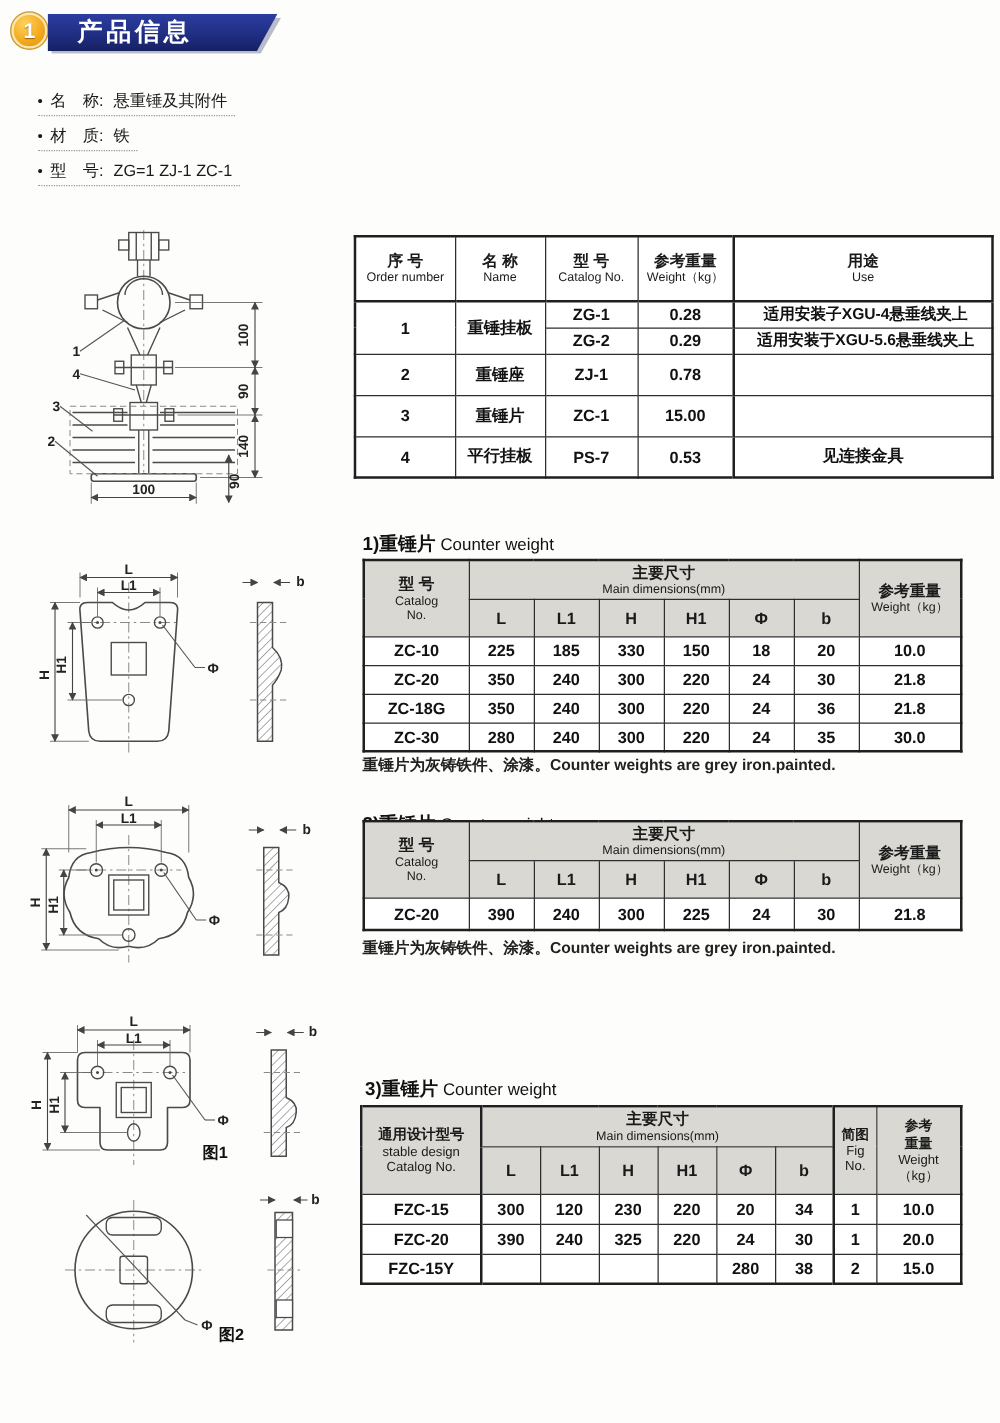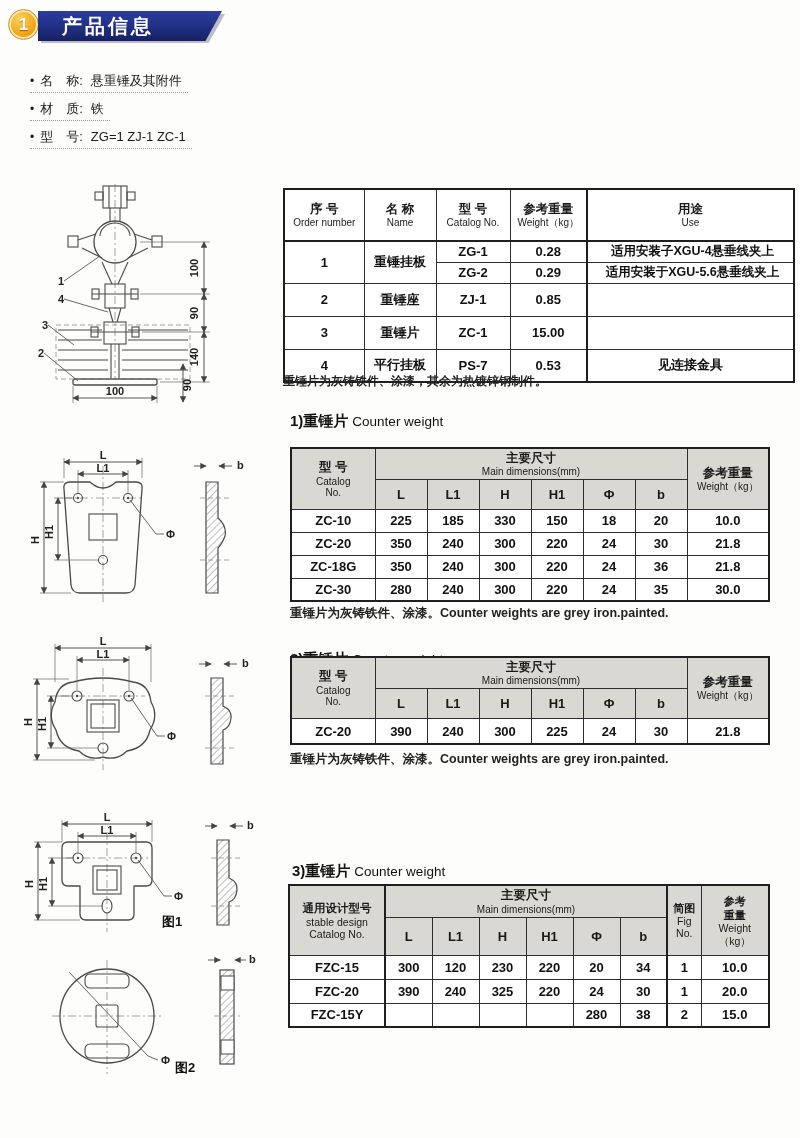--- a/index.html
+++ b/index.html
@@ -216,45 +216,44 @@
   </tr>
   <tr style="height:21px">
     <td>ZG-2</td>
     <td>0.29</td>
     <td class="use-left thick-l">适用安装于XGU-5.6悬垂线夹上</td>
   </tr>
   <tr style="height:33px">
     <td>2</td>
     <td>重锤座</td>
     <td>ZJ-1</td>
-    <td>0.85</td>
+    <td>0.78</td>
     <td class="thick-l"></td>
   </tr>
   <tr style="height:33px">
     <td>3</td>
     <td>重锤片</td>
     <td>ZC-1</td>
     <td>15.00</td>
     <td class="thick-l"></td>
   </tr>
   <tr style="height:33px">
     <td>4</td>
     <td>平行挂板</td>
     <td>PS-7</td>
     <td>0.53</td>
     <td class="thick-l">见连接金具</td>
   </tr>
 </tbody>
   </table>
 
 <div class="note" style="left:283px;top:374px">
-  <span class="note-zh">重锤片为灰铸铁件、涂漆，其余为热镀锌钢制件。</span>
-</div>
-
-<div class="sec-title" style="left:290px;top:412px">
+</div>
+
+<div class="sec-title" style="left:290px;top:426px">
   <span>1)重锤片</span><span class="en2">Counter weight</span>
 </div>
 <table class="tbl gray abs" style="left:290px;top:447px;width:478px">
   <colgroup>
       <col style="width:84px">
       <col style="width:52px">
       <col style="width:52px">
       <col style="width:52px">
       <col style="width:52px">
       <col style="width:52px">

